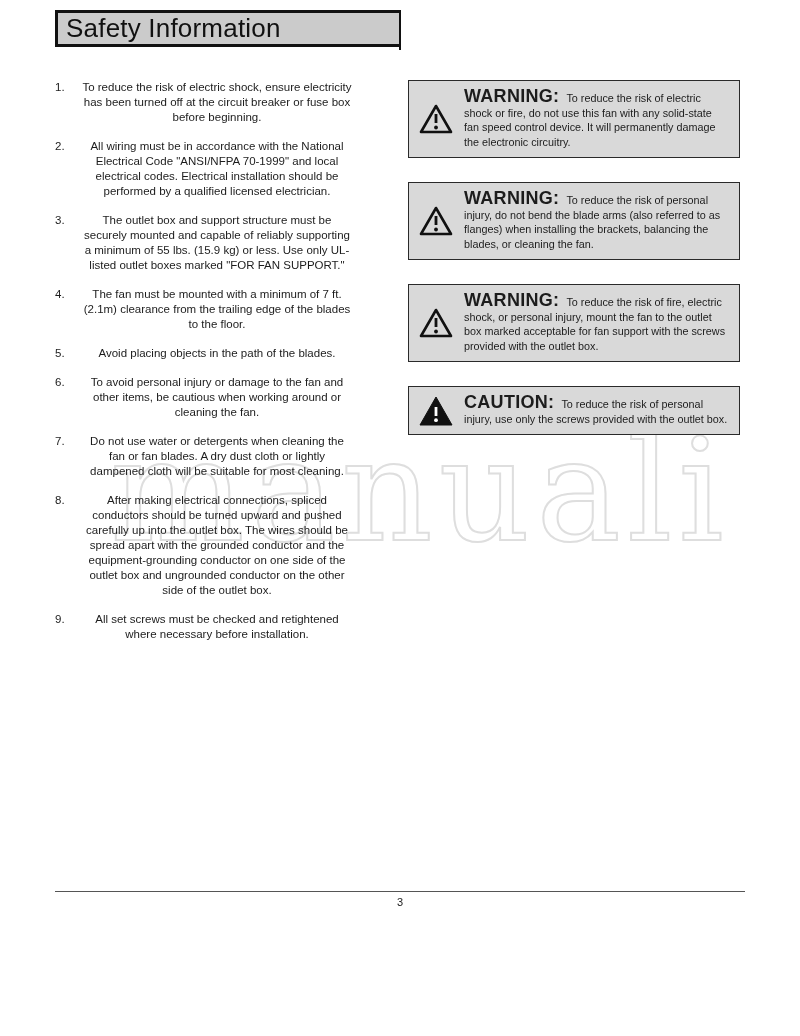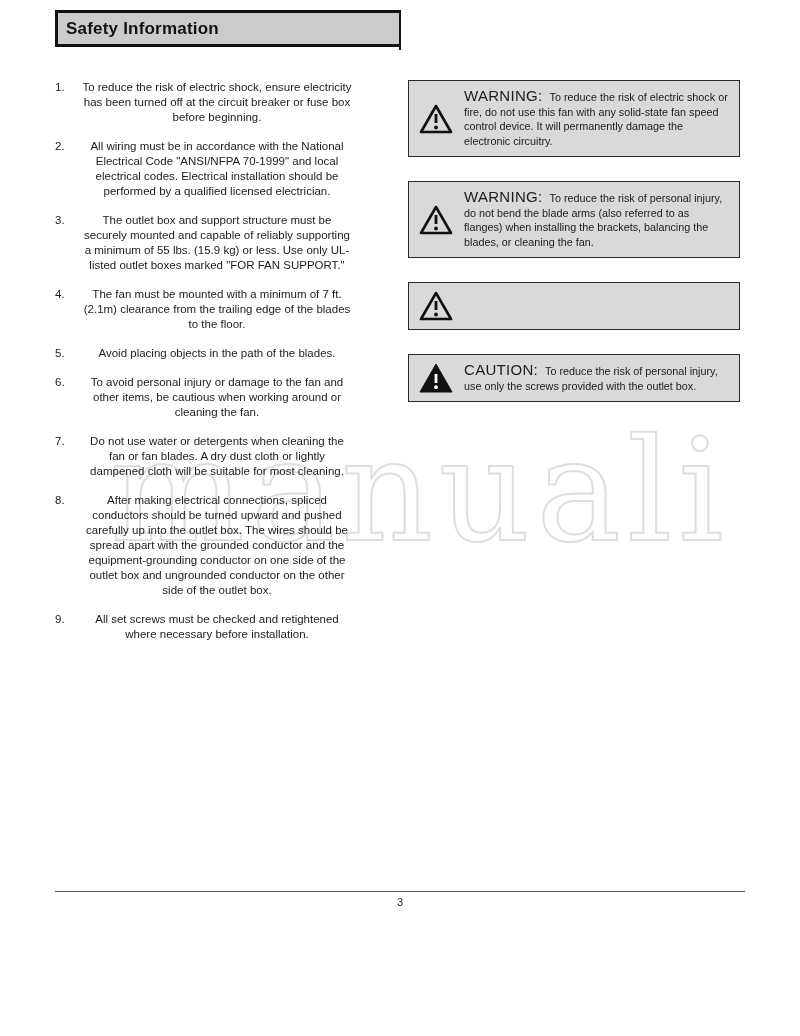--- a/index.html
+++ b/index.html
@@ -18,21 +18,21 @@
     position:absolute; top:10px; left:55px;
     width:344px; height:37px;
     background:#cbcbcb;
     border-top:3px solid #111;
     border-left:3px solid #111;
     border-bottom:3px solid #111;
     display:flex; align-items:center;
     padding-left:8px;
   }
   .titlebar h1 {
-    margin:0; font-size:17px; font-weight:bold; letter-spacing:.2px; color:#111;
+    margin:0; font-size:26px; font-weight:normal; letter-spacing:.2px; color:#111;
   }
   .vrule {
     position:absolute; top:10px; left:399px;
     width:2px; height:40px; background:#111;
   }
 
   
   .content {
     position:absolute; top:80px; left:55px; width:690px;
     display:flex;
@@ -59,23 +59,24 @@
     align-items:center;
     padding:8px 10px 8px 9px;
     margin-bottom:24px;
   }
   .wicon { width:36px; flex-shrink:0; margin-right:10px; display:flex; align-items:center; justify-content:center; }
   .wicon svg { display:block; }
   .wtext {
     margin:0; font-size:10.8px; line-height:14.5px; color:#1c1c1c;
   }
   .wlabel {
-    font-size:15px;
+    font-size:18px;
     letter-spacing:.3px;
     margin-right:7px;
+    font-weight:bold;
   }
 
   
   .watermark {
     position:absolute;
     top:420px; left:110px;
     width:640px;
     font-family:"DejaVu Serif", serif;
     font-size:142px;
     line-height:1;
@@ -190,20 +191,23 @@
 
 
     <div class="wbox">
       <span class="wicon">
         <svg width="34" height="30" viewBox="0 0 34 30">
           <path d="M17 2 L32 28 L2 28 Z" fill="none" stroke="#111" stroke-width="2.6" stroke-linejoin="round"></path>
           <rect x="15.6" y="10" width="2.8" height="9" fill="#111"></rect>
           <circle cx="17" cy="23.5" r="1.9" fill="#111"></circle>
         </svg>
       </span>
+      <p class="wtext">
+        <span class="wlabel">WARNING:</span><span>To reduce the risk of fire, electric shock, or personal injury, mount the fan to the outlet box marked acceptable for fan support with the screws provided with the outlet box.</span>
+      </p>
     </div>
 
     <div class="wbox">
       <span class="wicon">
         <svg width="34" height="30" viewBox="0 0 34 30">
           <path d="M17 1 L33 29 L1 29 Z" fill="#111" stroke="#111" stroke-width="1" stroke-linejoin="round"></path>
           <rect x="15.6" y="11" width="2.8" height="9" fill="#fff"></rect>
           <circle cx="17" cy="24.2" r="1.9" fill="#fff"></circle>
         </svg>
       </span>

